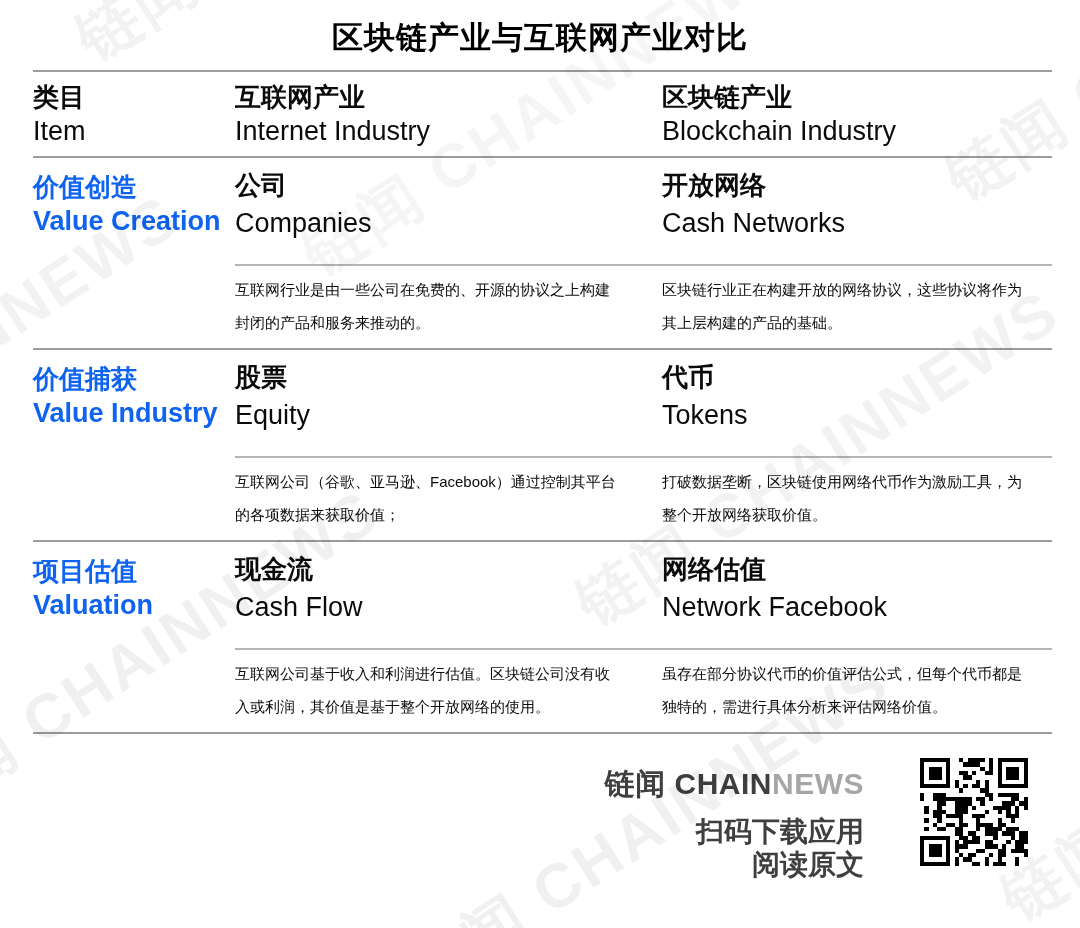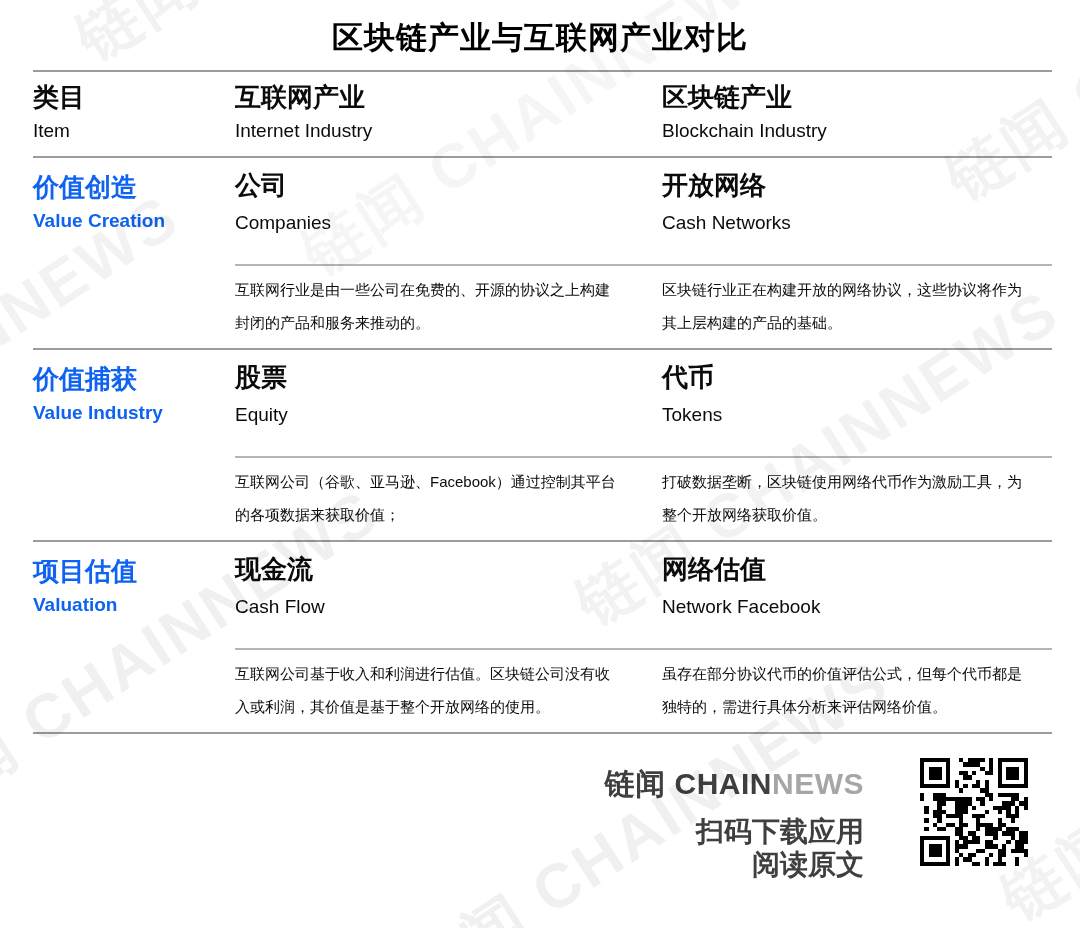--- a/index.html
+++ b/index.html
@@ -8,21 +8,21 @@
     font-family:"Liberation Sans","DejaVu Sans",sans-serif; color:#0b0b0b;
   }
   .title {
     margin:0; padding:17px 16px 11px; text-align:center;
     font-size:31px; font-weight:700; letter-spacing:1px; color:#000;
   }
   .table { margin:0 28px 0 33px; border-top:2px solid #9c9c9c; }
   .grid-row { display:grid; grid-template-columns:202px 427px 1fr; }
   .header-row { padding:8px 0 8px; border-bottom:2px solid #9c9c9c; }
   .zh { font-size:26px; line-height:34px; font-weight:700; }
-  .en { font-size:19px; line-height:34px; font-weight:500; }
+  .en { font-size:27px; line-height:34px; font-weight:500; }
   .data-row {
     display:grid; grid-template-columns:202px 427px 1fr;
     grid-template-areas:"label t2 t3" "label sub sub" "label d2 d3";
     border-bottom:2px solid #9c9c9c;
   }
   .label-cell { grid-area:label; padding-top:12px; color:var(--blue,#0e63f0); }
   .label-cell .zh, .label-cell .en { color:var(--blue,#0e63f0); }
   .label-cell .en { font-weight:600; }
   .t2 { grid-area:t2; } .t3 { grid-area:t3; }
   .term-cell { padding:10px 0 24px; }

